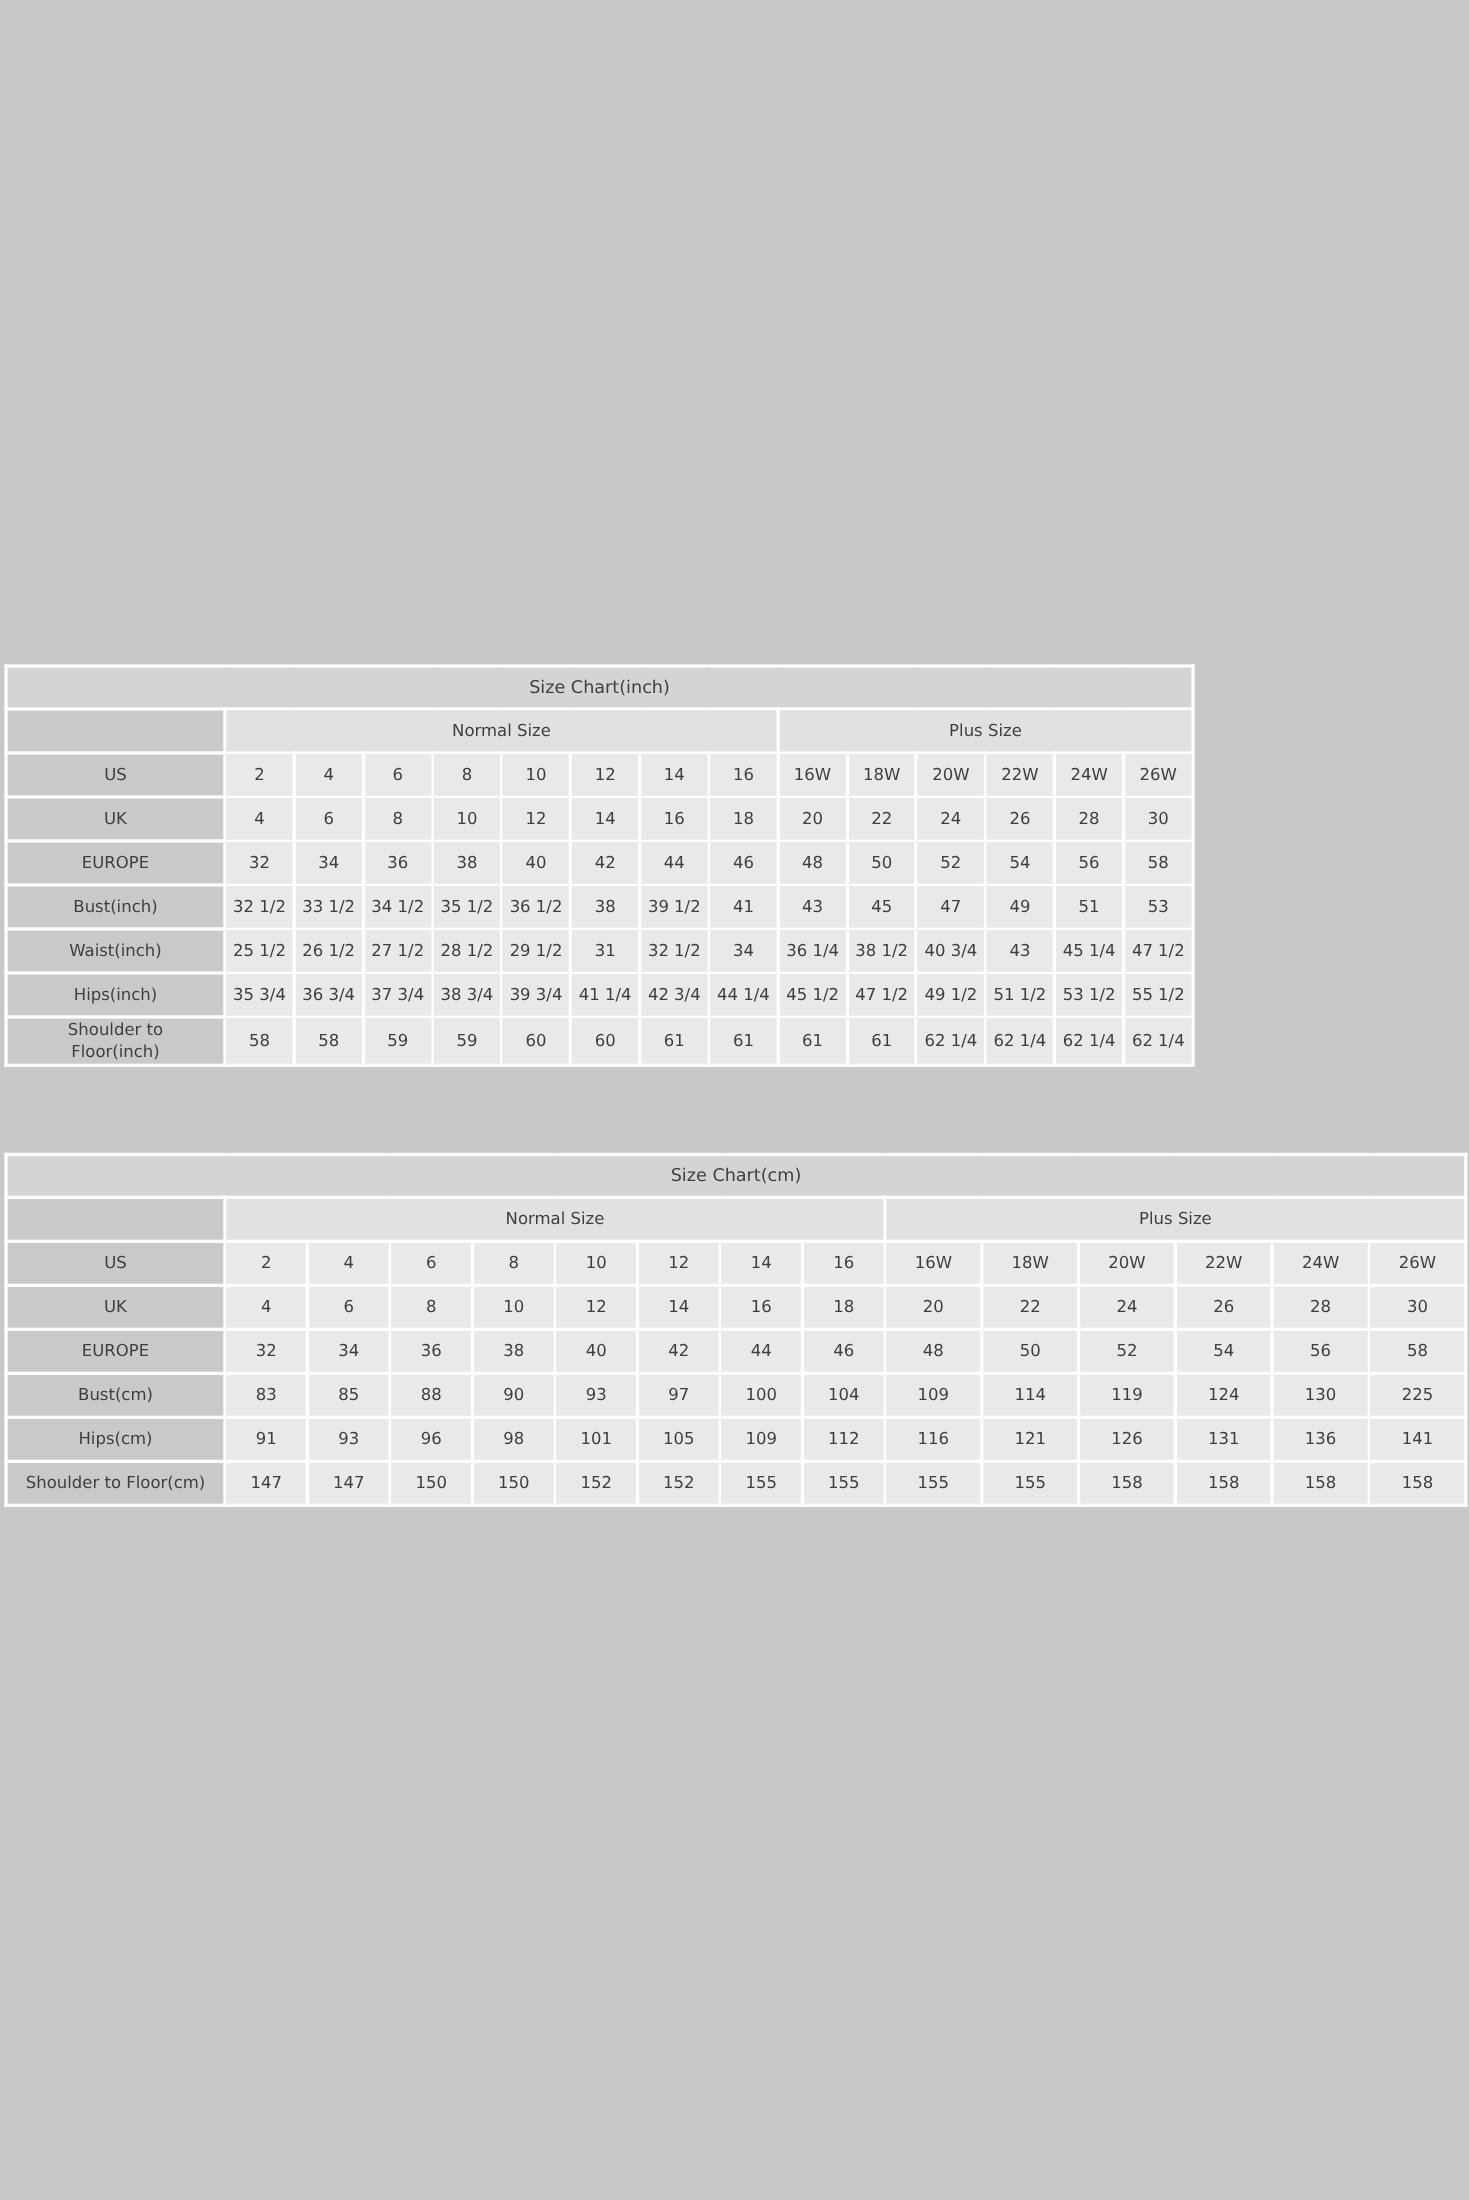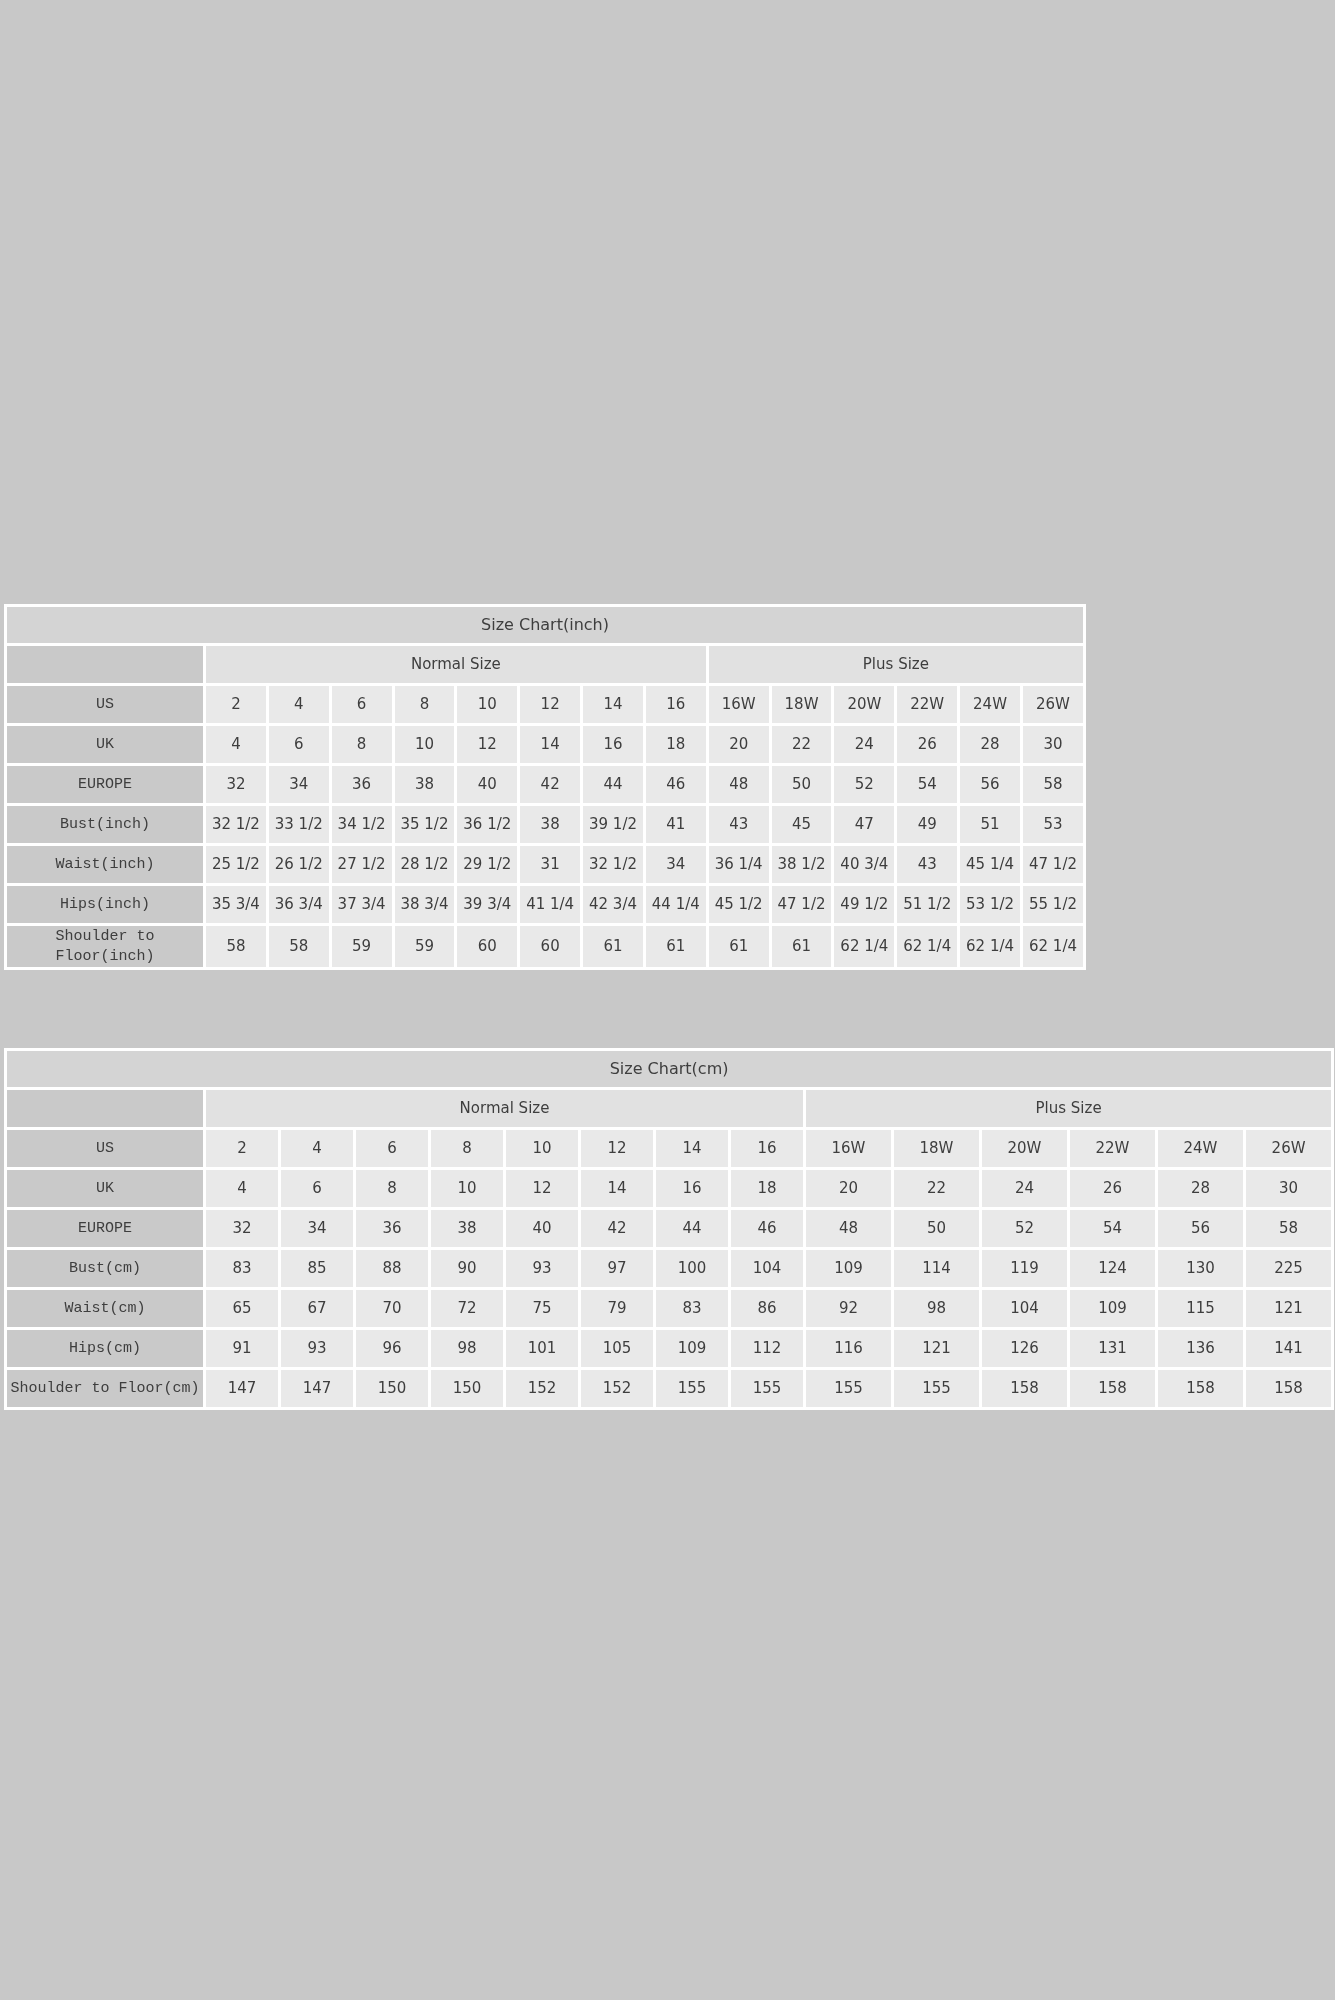--- a/index.html
+++ b/index.html
@@ -45,21 +45,20 @@
     font-size: 16px;
     height: 34px;
   }
   td.group {
     background: #e1e1e1;
     text-align: center;
   }
   td.label {
     background: #c9c9c9;
     white-space: pre-line;
-    font-family: Liberation Mono, monospace;
   }
   td.corner {
     background: #c9c9c9;
   }
 </style>
 </head>
 <body>
 
 <div>
   <table class="chart t1">
@@ -300,37 +299,20 @@
           <td class="value">100</td>
           <td class="value">104</td>
           <td class="value">109</td>
           <td class="value">114</td>
           <td class="value">119</td>
           <td class="value">124</td>
           <td class="value">130</td>
           <td class="value">225</td>
         </tr>
         <tr>
-          <td class="label">Waist(cm)</td>
-          <td class="value">65</td>
-          <td class="value">67</td>
-          <td class="value">70</td>
-          <td class="value">72</td>
-          <td class="value">75</td>
-          <td class="value">79</td>
-          <td class="value">83</td>
-          <td class="value">86</td>
-          <td class="value">92</td>
-          <td class="value">98</td>
-          <td class="value">104</td>
-          <td class="value">109</td>
-          <td class="value">115</td>
-          <td class="value">121</td>
-        </tr>
-        <tr>
           <td class="label">Hips(cm)</td>
           <td class="value">91</td>
           <td class="value">93</td>
           <td class="value">96</td>
           <td class="value">98</td>
           <td class="value">101</td>
           <td class="value">105</td>
           <td class="value">109</td>
           <td class="value">112</td>
           <td class="value">116</td>

